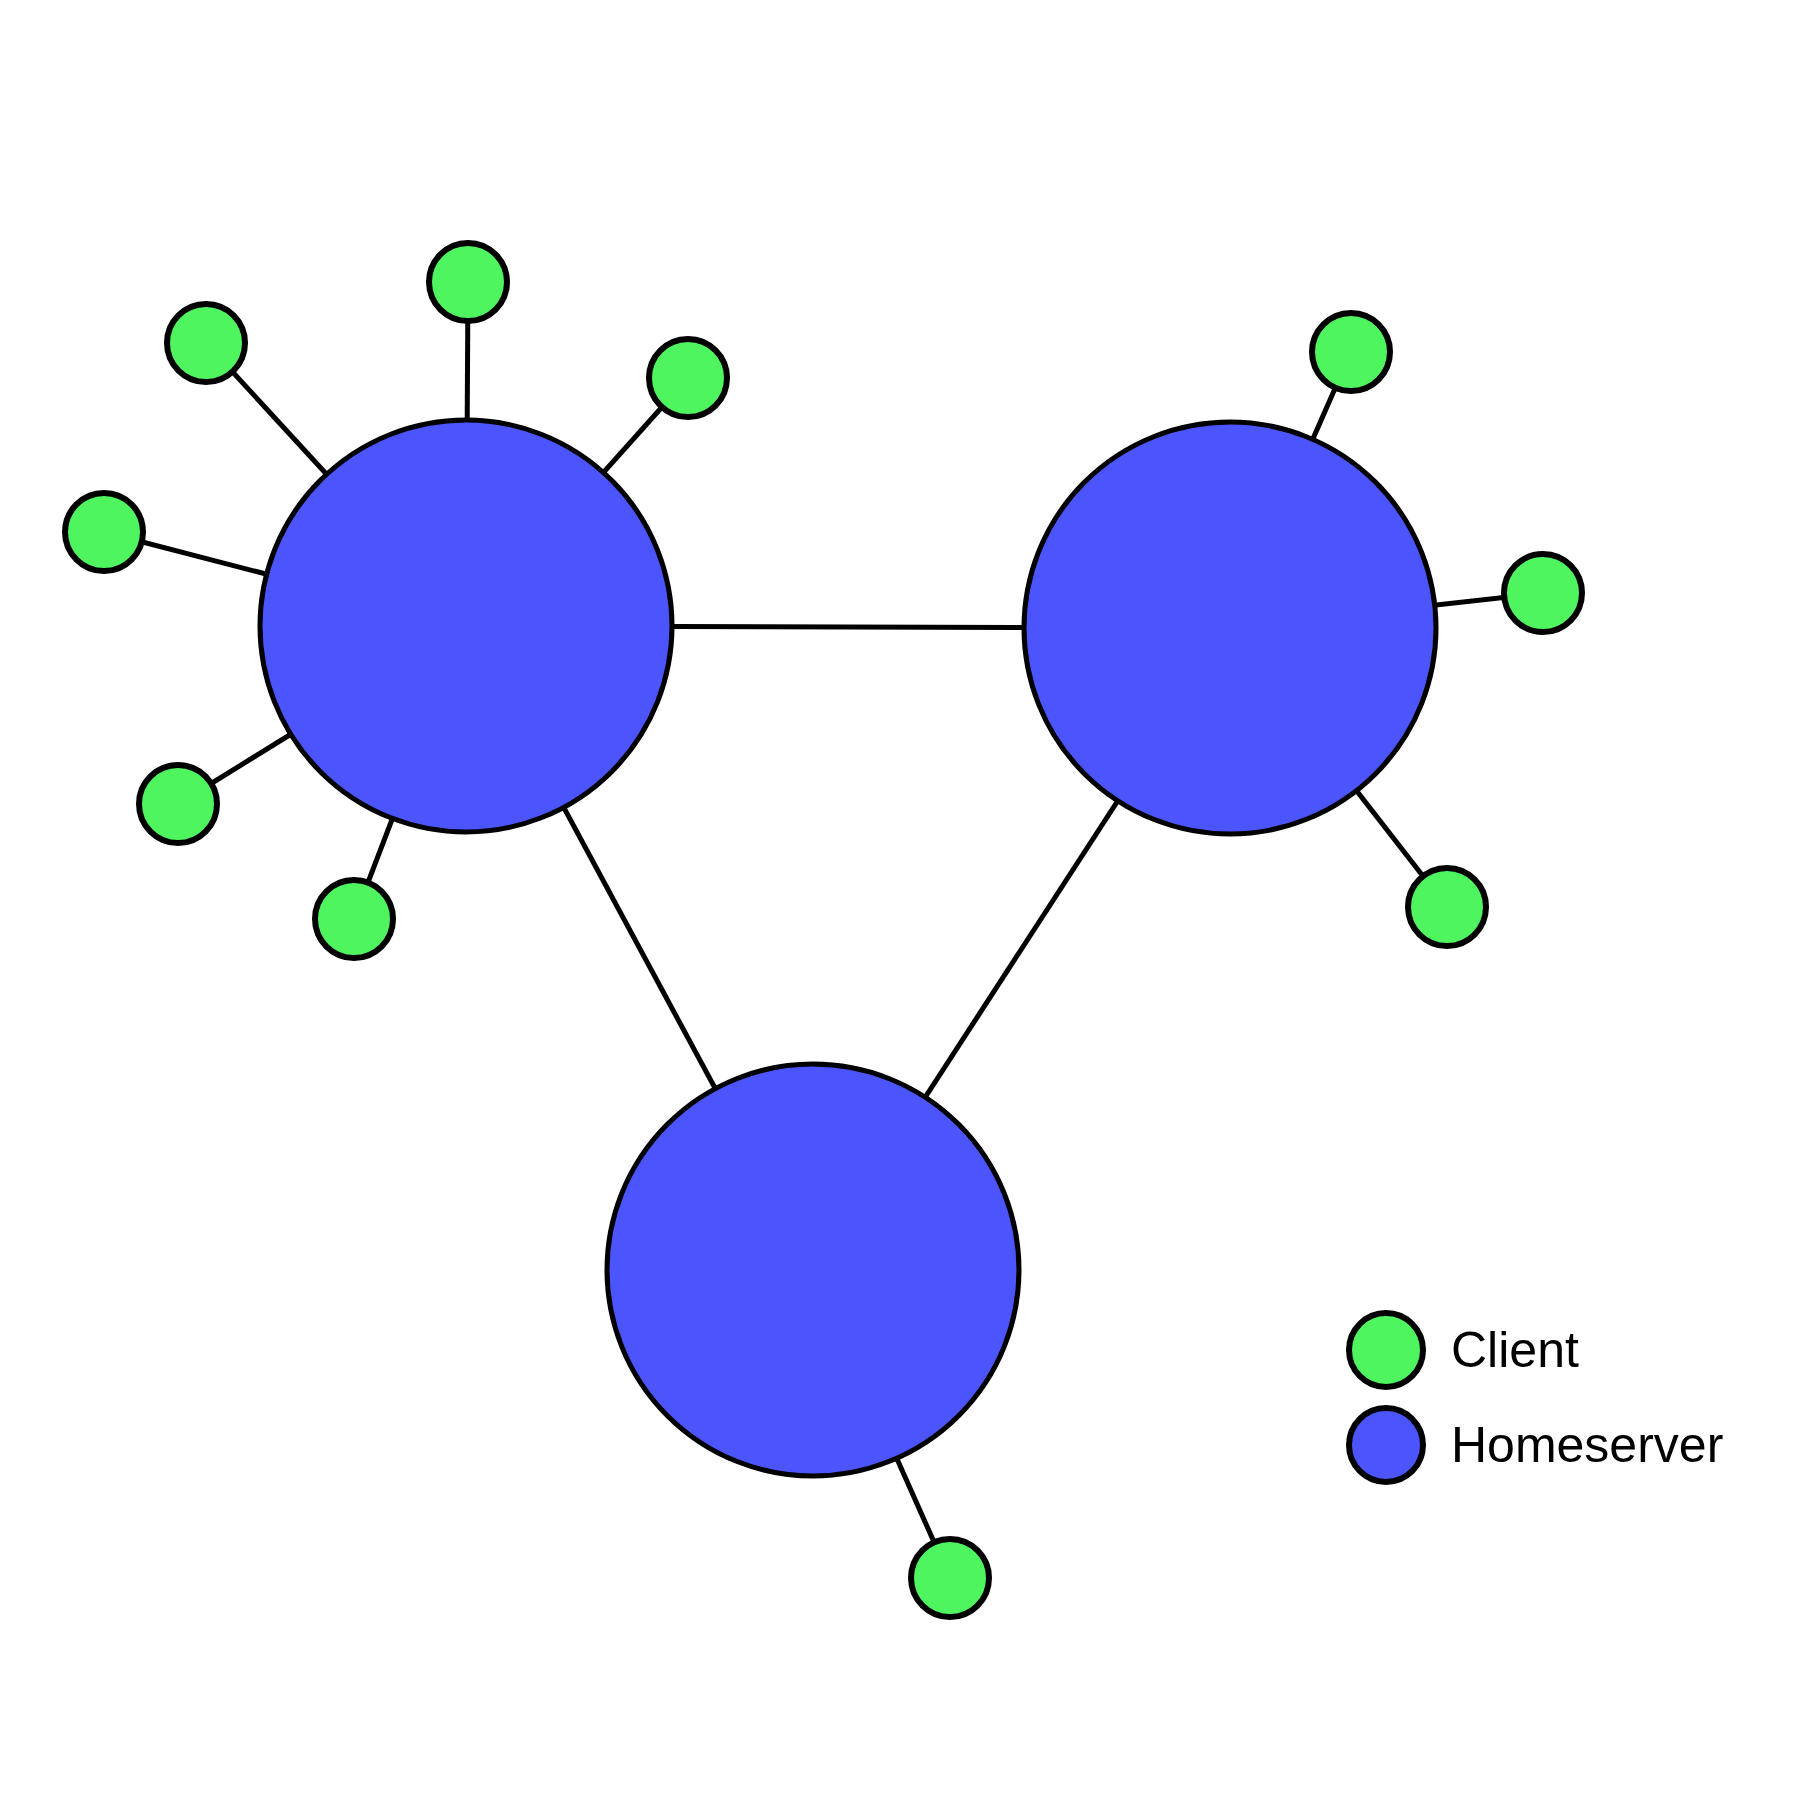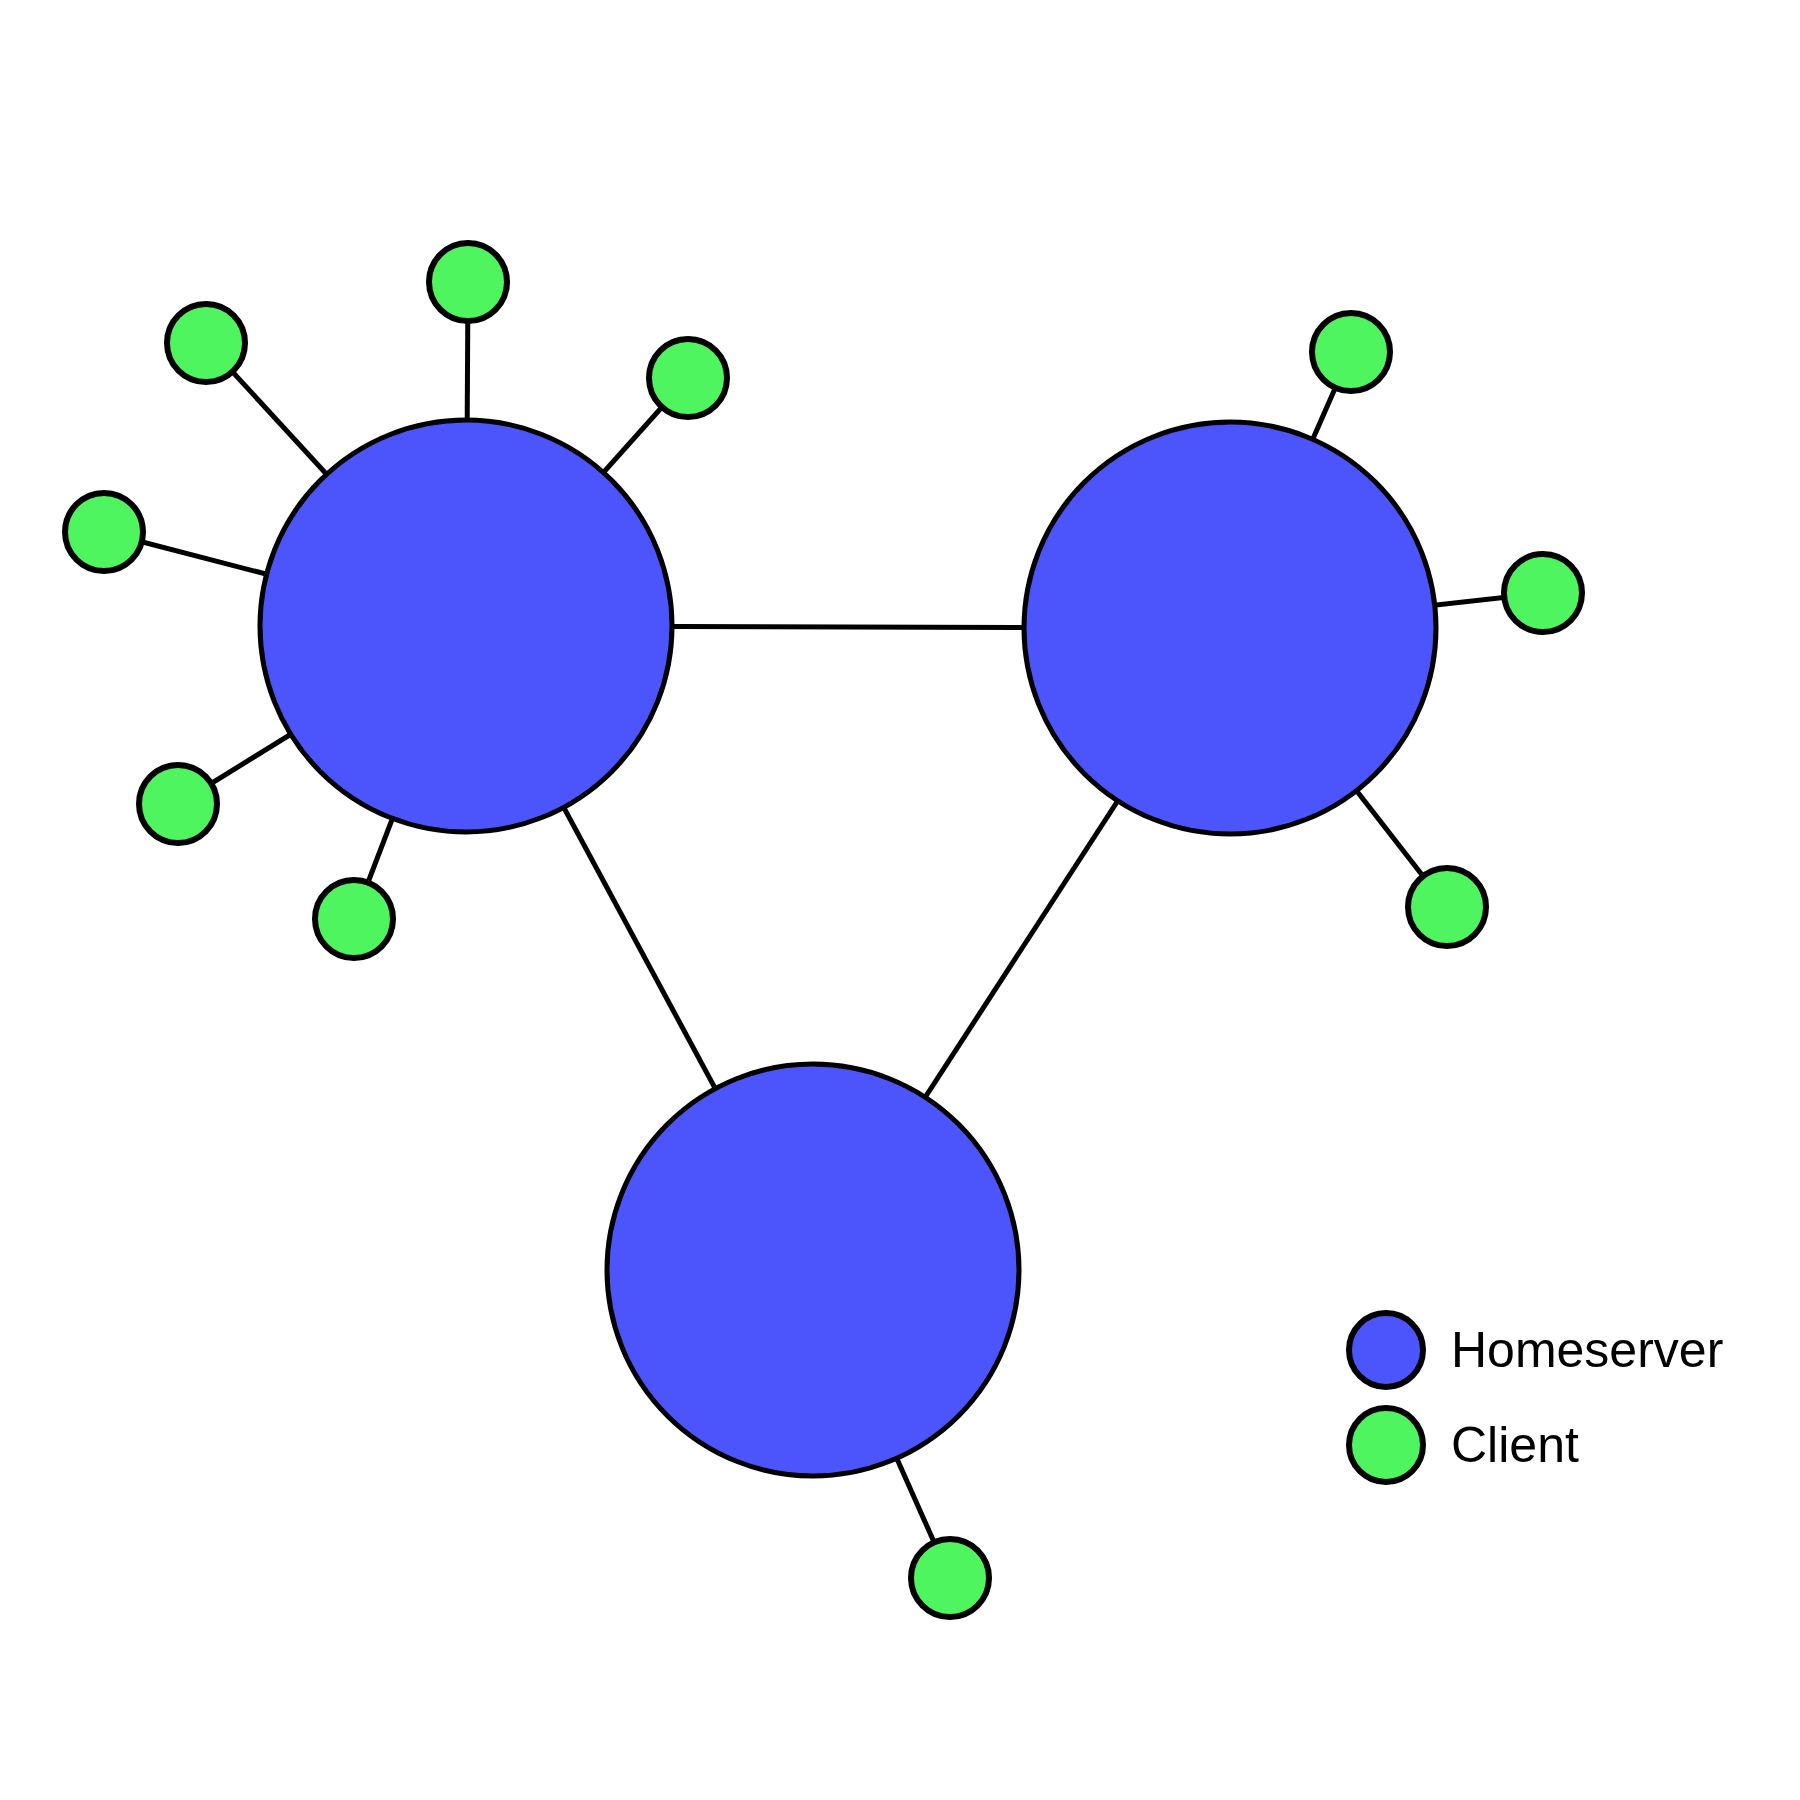--- a/index.html
+++ b/index.html
@@ -78,22 +78,22 @@
       <circle cx="354" cy="919" r="39" fill="#4EF55F" stroke="#000000" stroke-width="6"></circle>
       <circle cx="688" cy="378" r="39" fill="#4EF55F" stroke="#000000" stroke-width="6"></circle>
       <circle cx="1351" cy="352" r="39" fill="#4EF55F" stroke="#000000" stroke-width="6"></circle>
       <circle cx="1543" cy="593" r="39" fill="#4EF55F" stroke="#000000" stroke-width="6"></circle>
       <circle cx="1447" cy="907" r="39" fill="#4EF55F" stroke="#000000" stroke-width="6"></circle>
       <circle cx="950" cy="1578" r="39" fill="#4EF55F" stroke="#000000" stroke-width="6"></circle>
     </svg>
 
   <div class="legend" id="legend" style="left: 1346px; top: 1310px; row-gap: 15px;">
     <div class="legend-row">
+      <span class="swatch" style="background-color: rgb(78, 245, 95);"></span>
+      <span class="legend-label">Client</span>
+    </div>
+    <div class="legend-row">
       <span class="swatch" style="background-color: rgb(75, 85, 251);"></span>
       <span class="legend-label">Homeserver</span>
-    </div>
-    <div class="legend-row">
-      <span class="swatch" style="background-color: rgb(78, 245, 95);"></span>
-      <span class="legend-label">Client</span>
     </div>
   </div>
 
 </div>
 
 </body></html>

